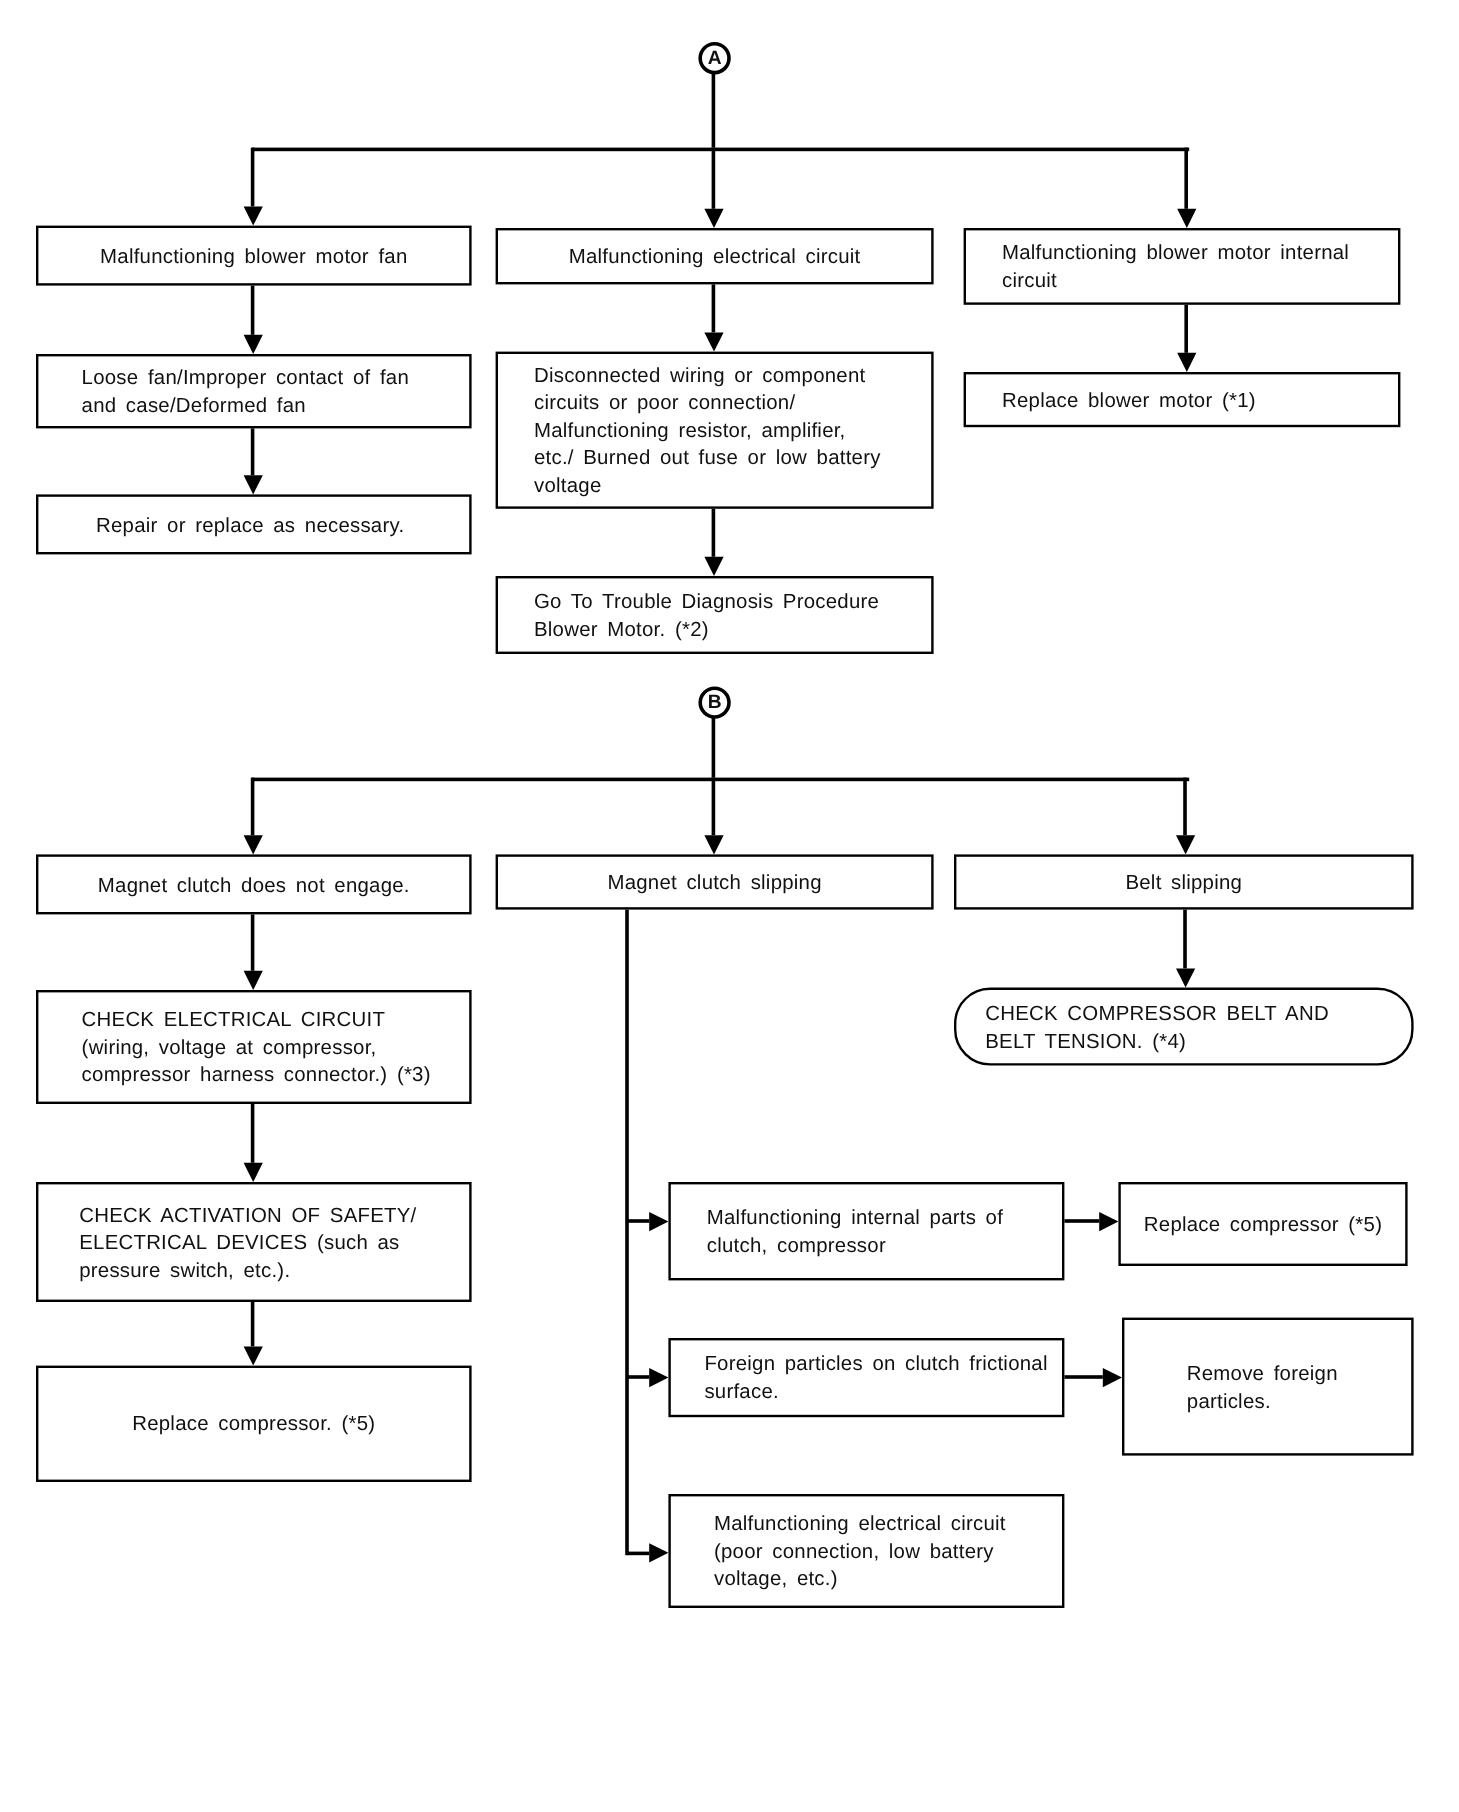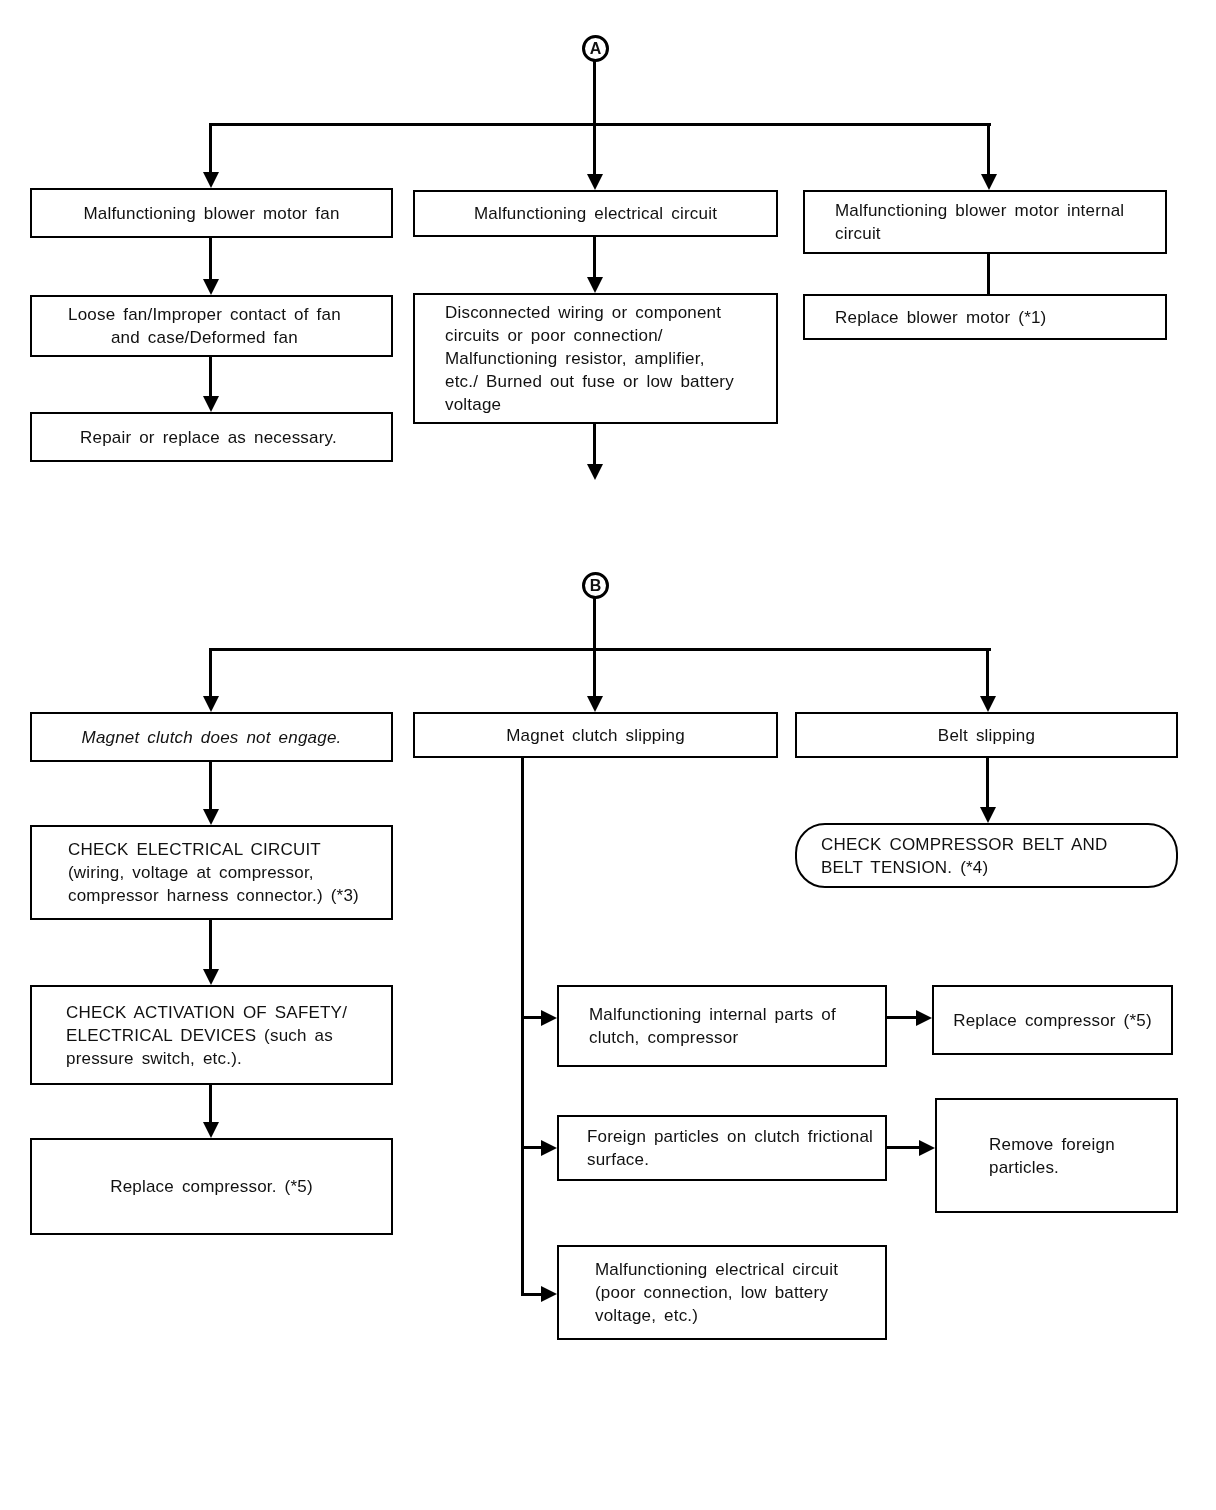--- a/index.html
+++ b/index.html
@@ -68,55 +68,57 @@
 
   <div class="box tc" style="left:30px; top:188px; width:363px; height:50px;">Malfunctioning blower motor fan</div>
 
   <div class="box tc" style="left:413px; top:190px; width:365px; height:47px;">Malfunctioning electrical circuit</div>
 
   <div class="box tl" style="left:803px; top:190px; width:364px; height:64px; padding-left:30px;">Malfunctioning blower motor internal
 circuit</div>
 
   <div class="vline" style="left:209px; top:238px; width:3px; height:41px;"></div>
   <div class="arr-d" style="left:203px; top:279px;"></div>
-  <div class="box tl" style="left:30px; top:295px; width:363px; height:62px; padding-left:36px;text-align:center;">Loose fan/Improper contact of fan
+  <div class="box tl" style="left:30px; top:295px; width:363px; height:62px; padding-left:36px;">Loose fan/Improper contact of fan
 and case/Deformed fan</div>
 
   <div class="vline" style="left:209px; top:357px; width:3px; height:39px;"></div>
   <div class="arr-d" style="left:203px; top:396px;"></div>
   <div class="box tl" style="left:30px; top:412px; width:363px; height:50px; padding-left:48px;">Repair or replace as necessary.</div>
 
   <div class="vline" style="left:593px; top:237px; width:3px; height:40px;"></div>
   <div class="arr-d" style="left:587px; top:277px;"></div>
   <div class="box tl" style="left:413px; top:293px; width:365px; height:131px; padding-left:30px;">Disconnected wiring or component
 circuits or poor connection/
 Malfunctioning resistor, amplifier,
 etc./ Burned out fuse or low battery
 voltage</div>
 
   <div class="vline" style="left:593px; top:424px; width:3px; height:40px;"></div>
   <div class="arr-d" style="left:587px; top:464px;"></div>
+  <div class="box tl" style="left:413px; top:480px; width:365px; height:65px; padding-left:30px;">Go To Trouble Diagnosis Procedure
+Blower Motor. (*2)</div>
 
   <div class="vline" style="left:987px; top:254px; width:3px; height:40px;"></div>
   <div class="arr-d" style="left:981px; top:294px;"></div>
-  <div class="box tl" style="left:803px; top:294px; width:364px; height:46px; padding-left:30px;">Replace blower motor (*1)</div>
+  <div class="box tl" style="left:803px; top:310px; width:364px; height:46px; padding-left:30px;">Replace blower motor (*1)</div>
 
   <div class="circ" style="left:582px; top:572px;">B</div>
 
   <div class="vline" style="left:593px; top:598px; width:3px; height:50px;"></div>
   <div class="hline" style="left:210px; top:648px; width:781px; height:3px;"></div>
 
   <div class="vline" style="left:209px; top:648px; width:3px; height:48px;"></div>
   <div class="arr-d" style="left:203px; top:696px;"></div>
   <div class="vline" style="left:593px; top:648px; width:3px; height:48px;"></div>
   <div class="arr-d" style="left:587px; top:696px;"></div>
   <div class="vline" style="left:986px; top:648px; width:3px; height:48px;"></div>
   <div class="arr-d" style="left:980px; top:696px;"></div>
 
-  <div class="box tc" style="left:30px; top:712px; width:363px; height:50px;font-style:italic;">Magnet clutch does not engage.</div>
+  <div class="box tc" style="left:30px; top:712px; width:363px; height:50px;">Magnet clutch does not engage.</div>
 
   <div class="box tc" style="left:413px; top:712px; width:365px; height:46px;">Magnet clutch slipping</div>
 
   <div class="box tc" style="left:795px; top:712px; width:383px; height:46px;">Belt slipping</div>
 
   <div class="vline" style="left:209px; top:762px; width:3px; height:47px;"></div>
   <div class="arr-d" style="left:203px; top:809px;"></div>
   <div class="box tl" style="left:30px; top:825px; width:363px; height:95px; padding-left:36px;">CHECK ELECTRICAL CIRCUIT
 (wiring, voltage at compressor,
 compressor harness connector.) (*3)</div>

